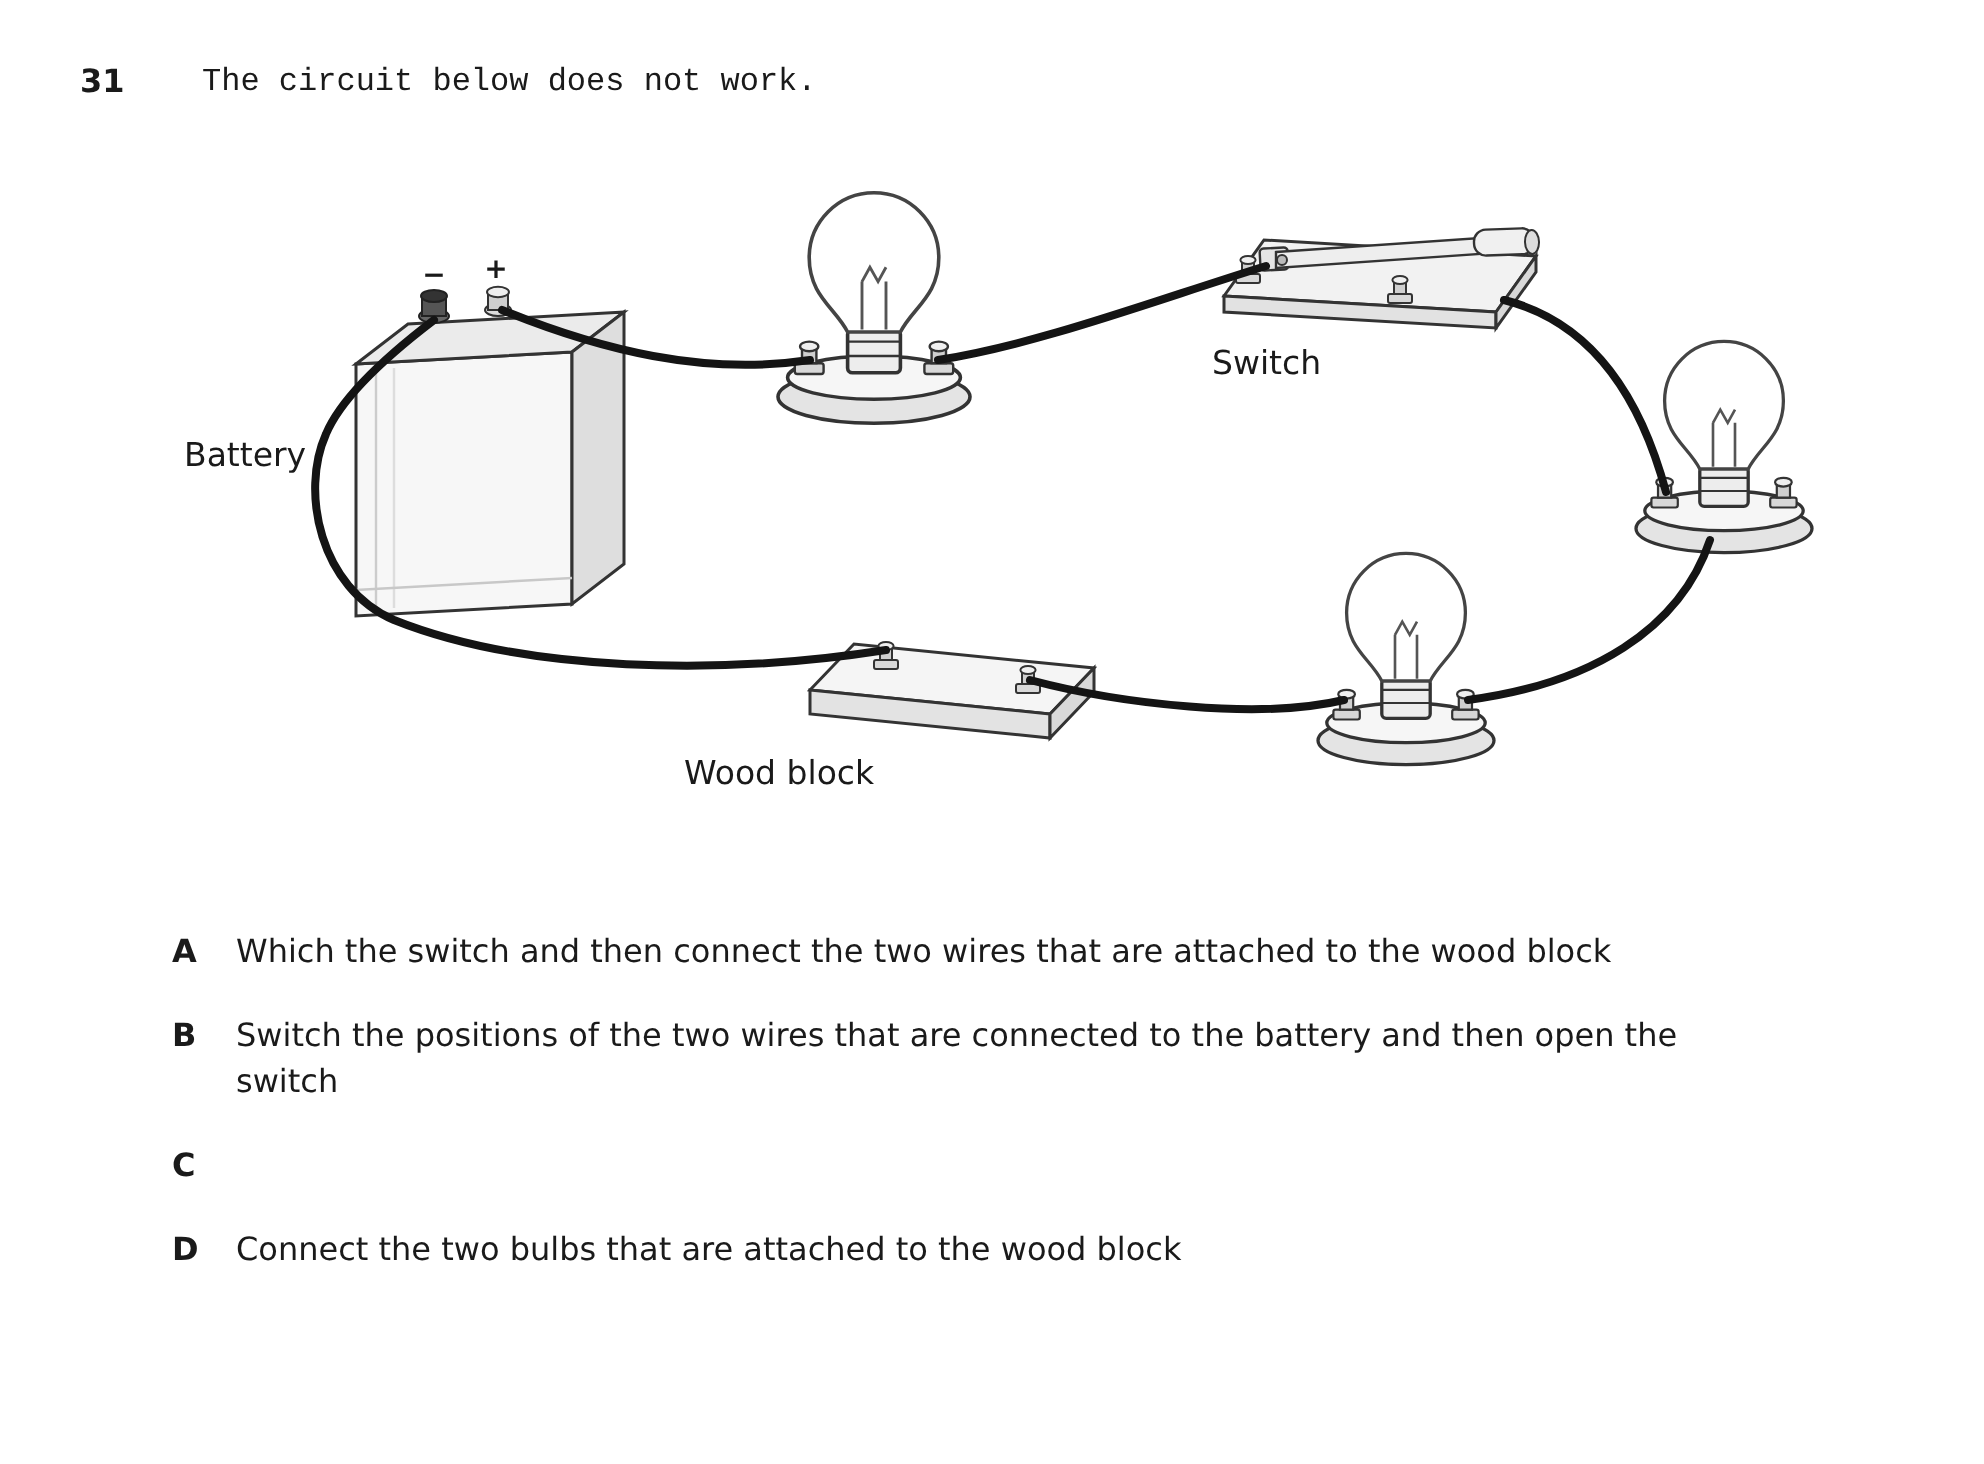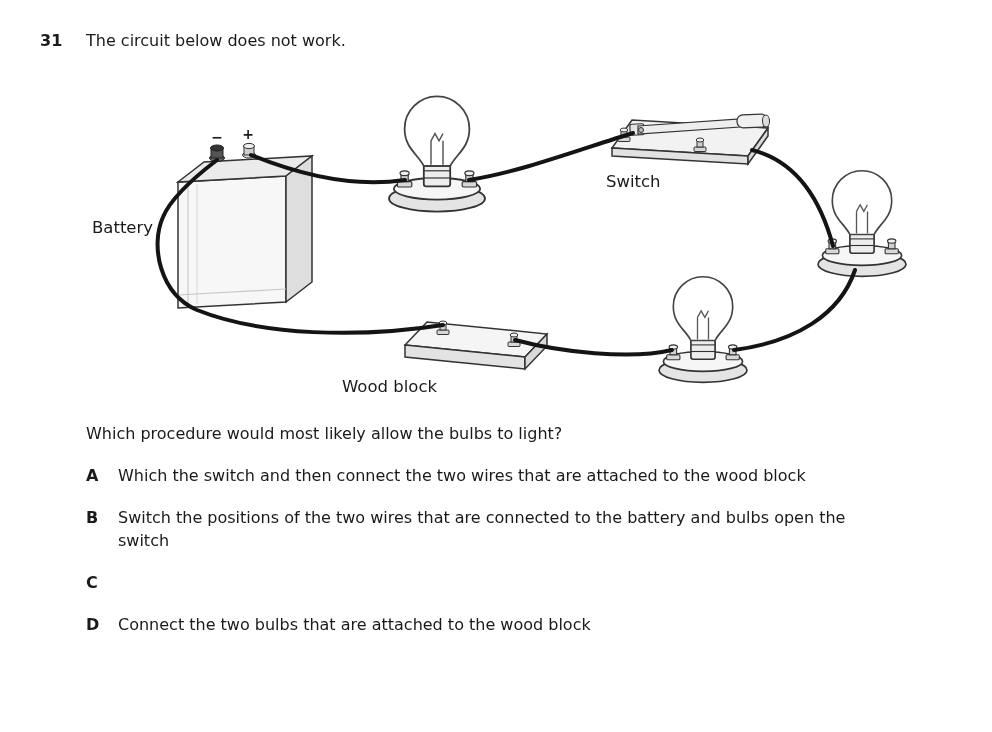--- a/index.html
+++ b/index.html
@@ -5,21 +5,21 @@
   * { margin:0; padding:0; box-sizing:border-box; }
   html,body { width:992px; height:732px; background:#ffffff; }
   body {
     font-family:"DejaVu Sans","Liberation Sans",sans-serif;
     color:#1a1a1a;
   }
   .page { position:relative; width:992px; height:732px; background:#fff; overflow:hidden; }
 
   .q-line { position:absolute; top:30px; left:40px; display:flex; font-size:16px; line-height:22px;justify-content:space-between; }
   .q-num  { font-weight:bold; flex:0 0 30px; }
-  .q-stem { margin-left:16px; }
+  .q-stem { margin-left:31px;font-family:Liberation Mono, monospace; }
 
   .diagram { position:absolute; top:55px; left:0; }
   svg text { font-size:16.5px; fill:#1a1a1a; font-family:"DejaVu Sans","Liberation Sans",sans-serif; }
   svg text.small-sign { font-size:14px; font-weight:bold; }
 
   .prompt { position:absolute; top:422px; left:86px; font-size:16px; line-height:23px; }
 
   .choices { position:absolute; top:464px; left:86px; width:848px;
              display:flex; flex-direction:column; gap:19px; font-size:16px; }
   .choice { display:flex; line-height:23px; }
@@ -109,30 +109,29 @@
       <path d="M 855,270 C 840,315 795,342 734,350"></path>
       <path d="M 672,350 C 630,360 560,352 515,340"></path>
       <path d="M 443,325 C 360,338 262,336 197,310 C 160,294 150,246 163,217 C 171,198 196,176 217,160"></path>
     </g>
 
     <text x="92" y="233">Battery</text>
     <text x="606" y="187">Switch</text>
     <text x="342" y="392">Wood block</text>
   </svg>
 
-  <div class="prompt">Which procedure would most likely allow the bulbs to light?</div>
 
   <div class="choices">
     <div class="choice">
       <span class="choice-letter">A</span>
       <span class="choice-text">Which the switch and then connect the two wires that are attached to the wood block</span>
     </div>
     <div class="choice">
       <span class="choice-letter">B</span>
-      <span class="choice-text">Switch the positions of the two wires that are connected to the battery and bulbs open the switch</span>
+      <span class="choice-text">Switch the positions of the two wires that are connected to the battery and then open the switch</span>
     </div>
     <div class="choice">
       <span class="choice-letter">C</span>
     </div>
     <div class="choice">
       <span class="choice-letter">D</span>
       <span class="choice-text">Connect the two bulbs that are attached to the wood block</span>
     </div>
   </div>
 

